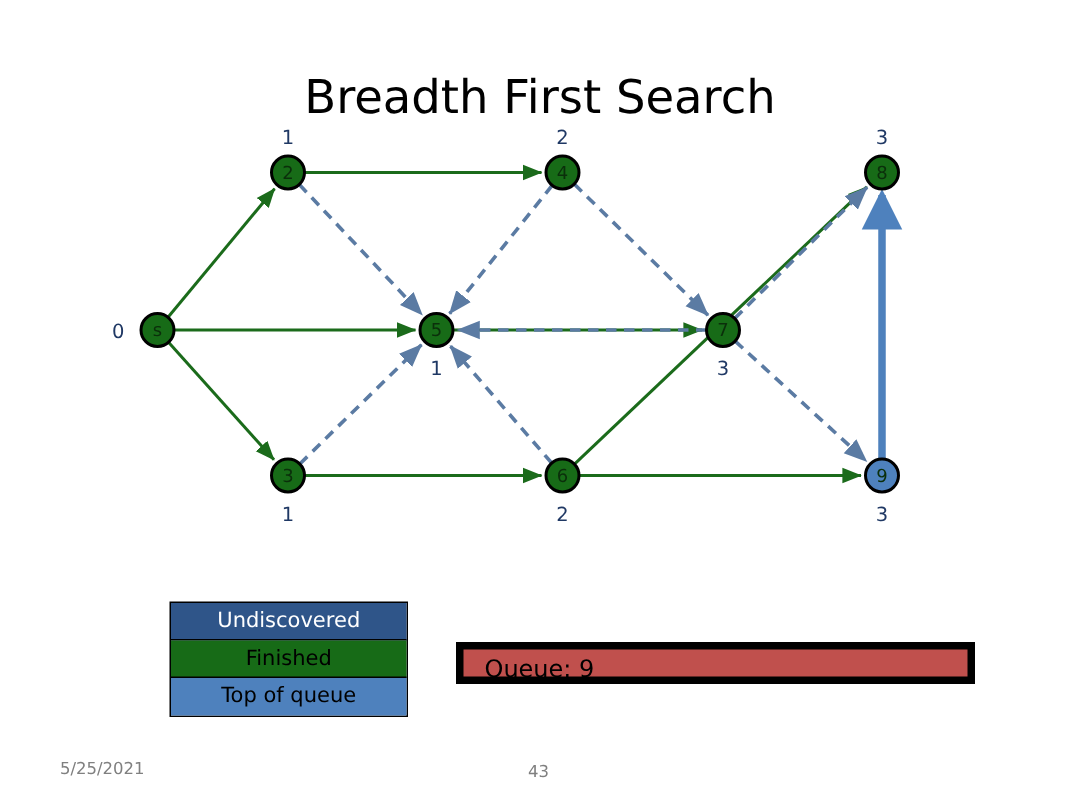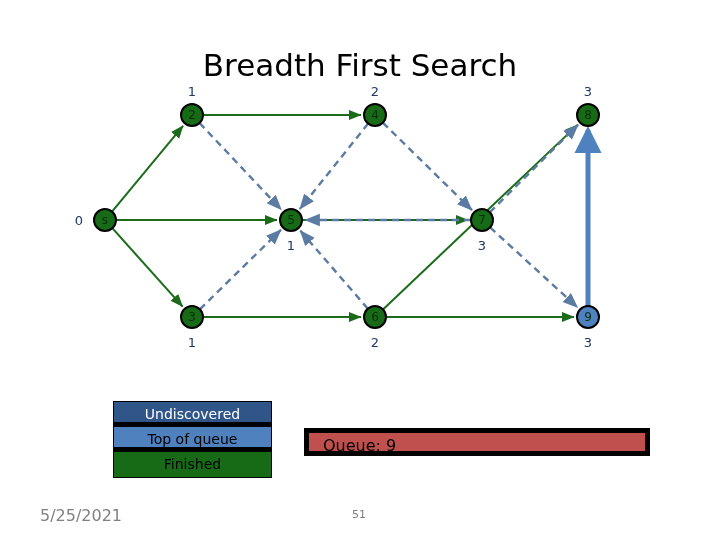--- a/index.html
+++ b/index.html
@@ -60,21 +60,21 @@
     width: 159px;
     border: 1px solid #000000;
     box-sizing: border-box;
   }
   .legend-row {
     height: 25px;
     line-height: 25px;
     text-align: center;
     font-family: "DejaVu Sans", sans-serif;
     font-size: 14px;
-    border-bottom: 5px solid #000000;
+    border-bottom: 1px solid #000000;
     box-sizing: border-box;
     overflow: hidden;
     white-space: nowrap;
   }
   .legend-row:last-child { border-bottom: none; }
 
   
   #queue-box {
     position: absolute;
     left: 304px;
@@ -93,21 +93,21 @@
     font-size: 16px;
     color: #000000;
     white-space: nowrap;
   }
 
   #date-text {
     position: absolute;
     left: 40px;
     top: 506px;
     font-family: "DejaVu Sans", sans-serif;
-    font-size: 16px;
+    font-size: 11px;
     color: #808080;
     white-space: nowrap;
   }
   #slide-number {
     position: absolute;
     left: 352px;
     top: 508px;
     font-family: "DejaVu Sans", sans-serif;
     font-size: 11px;
     color: #808080;
@@ -199,24 +199,24 @@
         <text x="375" y="96" text-anchor="middle" class="node-label-text">2</text>
         <text x="375" y="347" text-anchor="middle" class="node-label-text">2</text>
         <text x="482" y="250" text-anchor="middle" class="node-label-text">3</text>
         <text x="588" y="96" text-anchor="middle" class="node-label-text">3</text>
         <text x="588" y="347" text-anchor="middle" class="node-label-text">3</text>
       </g>
   </svg>
 
   <div id="legend">
       <div class="legend-row" style="background: rgb(47, 85, 137); color: rgb(255, 255, 255);"><span>Undiscovered</span></div>
+      <div class="legend-row" style="background: rgb(23, 107, 23); color: rgb(0, 0, 0);"><span>Finished</span></div>
       <div class="legend-row" style="background: rgb(78, 129, 189); color: rgb(0, 0, 0);"><span>Top of queue</span></div>
-      <div class="legend-row" style="background: rgb(23, 107, 23); color: rgb(0, 0, 0);"><span>Finished</span></div>
     </div>
 
   <div id="queue-box">
     <div id="queue-text">Queue: 9</div>
   </div>
 
   <div id="date-text">5/25/2021</div>
-  <div id="slide-number">51</div>
+  <div id="slide-number">43</div>
 
 </div>
 
 </body></html>

